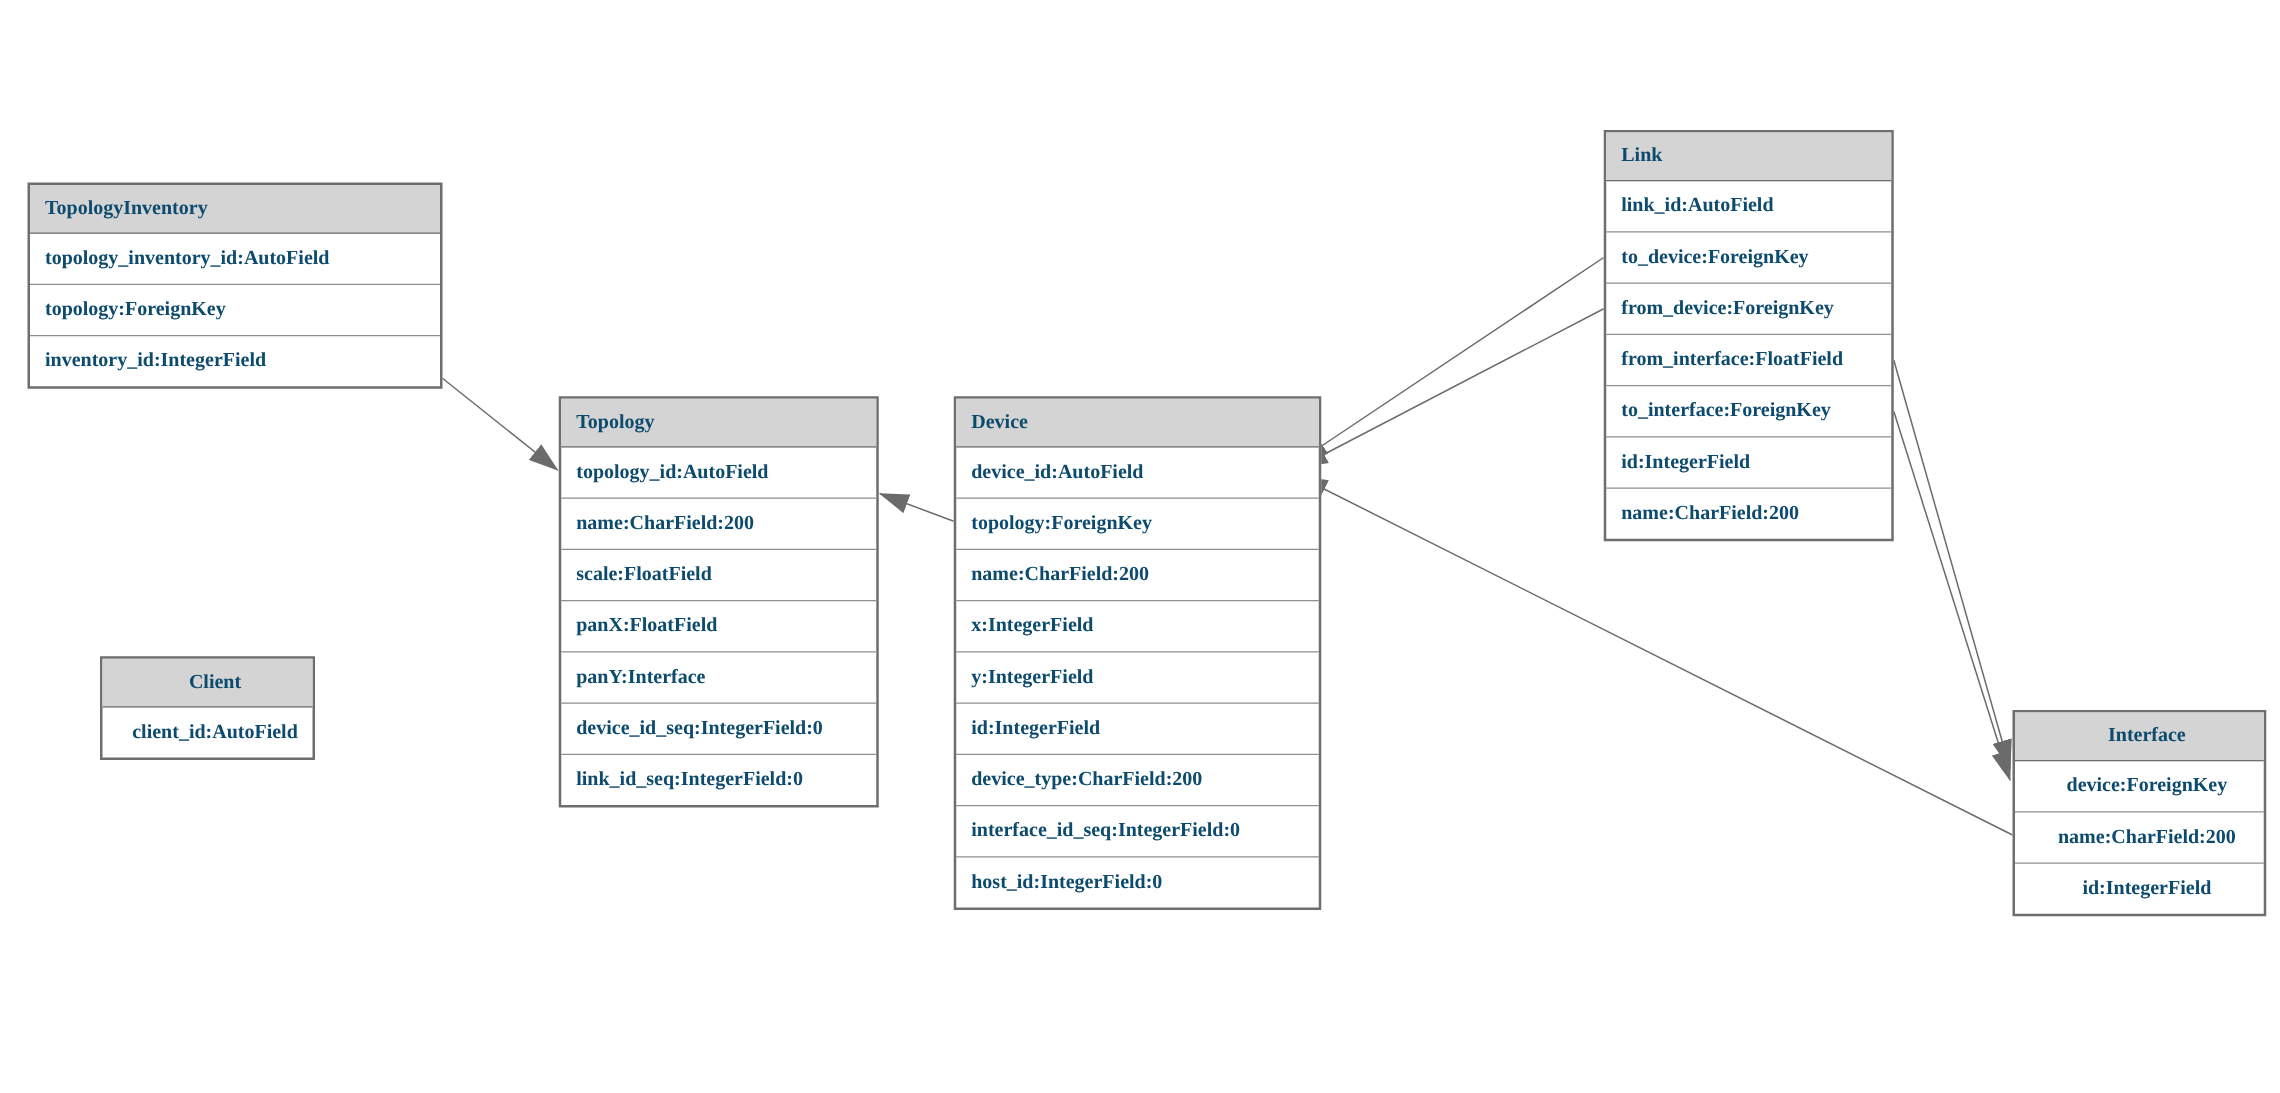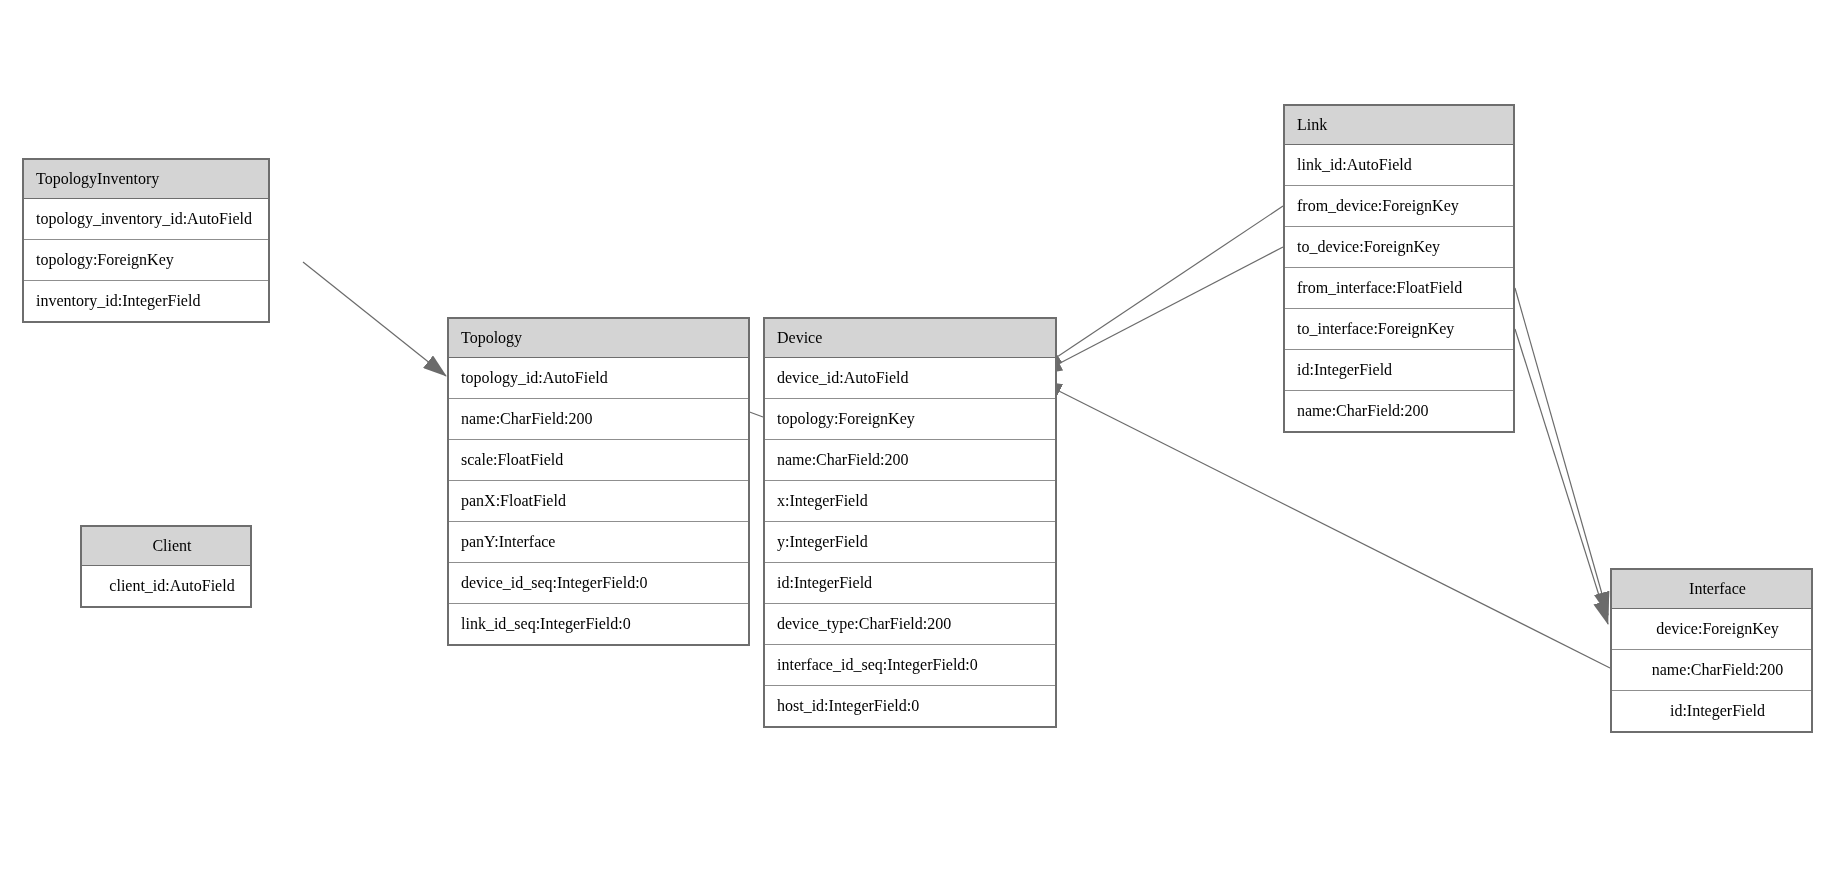--- a/index.html
+++ b/index.html
@@ -20,21 +20,22 @@
     position: absolute;
     left: 0;
     top: 0;
     pointer-events: none;
   }
   .entity {
     position: absolute;
     background: #ffffff;
     border: 2px solid #6e6e6e;
     box-sizing: border-box;
-    color: #000000;
+    color: #0c4a6e;
+    font-weight: bold;
   }
   .thead {
     height: 38px;
     line-height: 38px;
     background: #d4d4d4;
     padding-left: 12px;
     font-size: 16px;
     border-bottom: 1px solid #6e6e6e;
     white-space: nowrap;
     overflow: hidden;
@@ -63,27 +64,27 @@
       </defs>
       <line x1="303" y1="262" x2="446" y2="376" stroke="#6b6b6b" stroke-width="1.2" marker-end="url(#arrow)"></line>
       <line x1="763" y1="417" x2="704" y2="395" stroke="#6b6b6b" stroke-width="1.2" marker-end="url(#arrow)"></line>
       <line x1="1283" y1="206" x2="1039" y2="369" stroke="#6b6b6b" stroke-width="1.2" marker-end="url(#arrow)"></line>
       <line x1="1283" y1="247" x2="1039" y2="374" stroke="#6b6b6b" stroke-width="1.2" marker-end="url(#arrow)"></line>
       <line x1="1610" y1="668" x2="1039" y2="381" stroke="#6b6b6b" stroke-width="1.2" marker-end="url(#arrow)"></line>
       <line x1="1515" y1="288" x2="1608" y2="615" stroke="#6b6b6b" stroke-width="1.2" marker-end="url(#arrow)"></line>
       <line x1="1515" y1="329" x2="1608" y2="624" stroke="#6b6b6b" stroke-width="1.2" marker-end="url(#arrow)"></line>
     </svg>
   <div id="tables">
-      <div class="entity" style="left: 22px; top: 158px; width: 248px;">
+      <div class="entity" style="left: 22px; top: 146px; width: 332px;">
         <div class="thead">TopologyInventory</div>
         <div class="trow">topology_inventory_id:AutoField</div>
         <div class="trow">topology:ForeignKey</div>
         <div class="trow">inventory_id:IntegerField</div>
       </div>
-      <div class="entity" style="left: 447px; top: 317px; width: 303px;">
+      <div class="entity" style="left: 447px; top: 317px; width: 256px;">
         <div class="thead">Topology</div>
         <div class="trow">topology_id:AutoField</div>
         <div class="trow">name:CharField:200</div>
         <div class="trow">scale:FloatField</div>
         <div class="trow">panX:FloatField</div>
         <div class="trow">panY:Interface</div>
         <div class="trow">device_id_seq:IntegerField:0</div>
         <div class="trow">link_id_seq:IntegerField:0</div>
       </div>
       <div class="entity" style="left: 80px; top: 525px; width: 172px; text-align: center;">
@@ -98,22 +99,22 @@
         <div class="trow">x:IntegerField</div>
         <div class="trow">y:IntegerField</div>
         <div class="trow">id:IntegerField</div>
         <div class="trow">device_type:CharField:200</div>
         <div class="trow">interface_id_seq:IntegerField:0</div>
         <div class="trow">host_id:IntegerField:0</div>
       </div>
       <div class="entity" style="left: 1283px; top: 104px; width: 232px;">
         <div class="thead">Link</div>
         <div class="trow">link_id:AutoField</div>
+        <div class="trow">to_device:ForeignKey</div>
         <div class="trow">from_device:ForeignKey</div>
-        <div class="trow">to_device:ForeignKey</div>
         <div class="trow">from_interface:FloatField</div>
         <div class="trow">to_interface:ForeignKey</div>
         <div class="trow">id:IntegerField</div>
         <div class="trow">name:CharField:200</div>
       </div>
       <div class="entity" style="left: 1610px; top: 568px; width: 203px; text-align: center;">
         <div class="thead">Interface</div>
         <div class="trow">device:ForeignKey</div>
         <div class="trow">name:CharField:200</div>
         <div class="trow">id:IntegerField</div>

